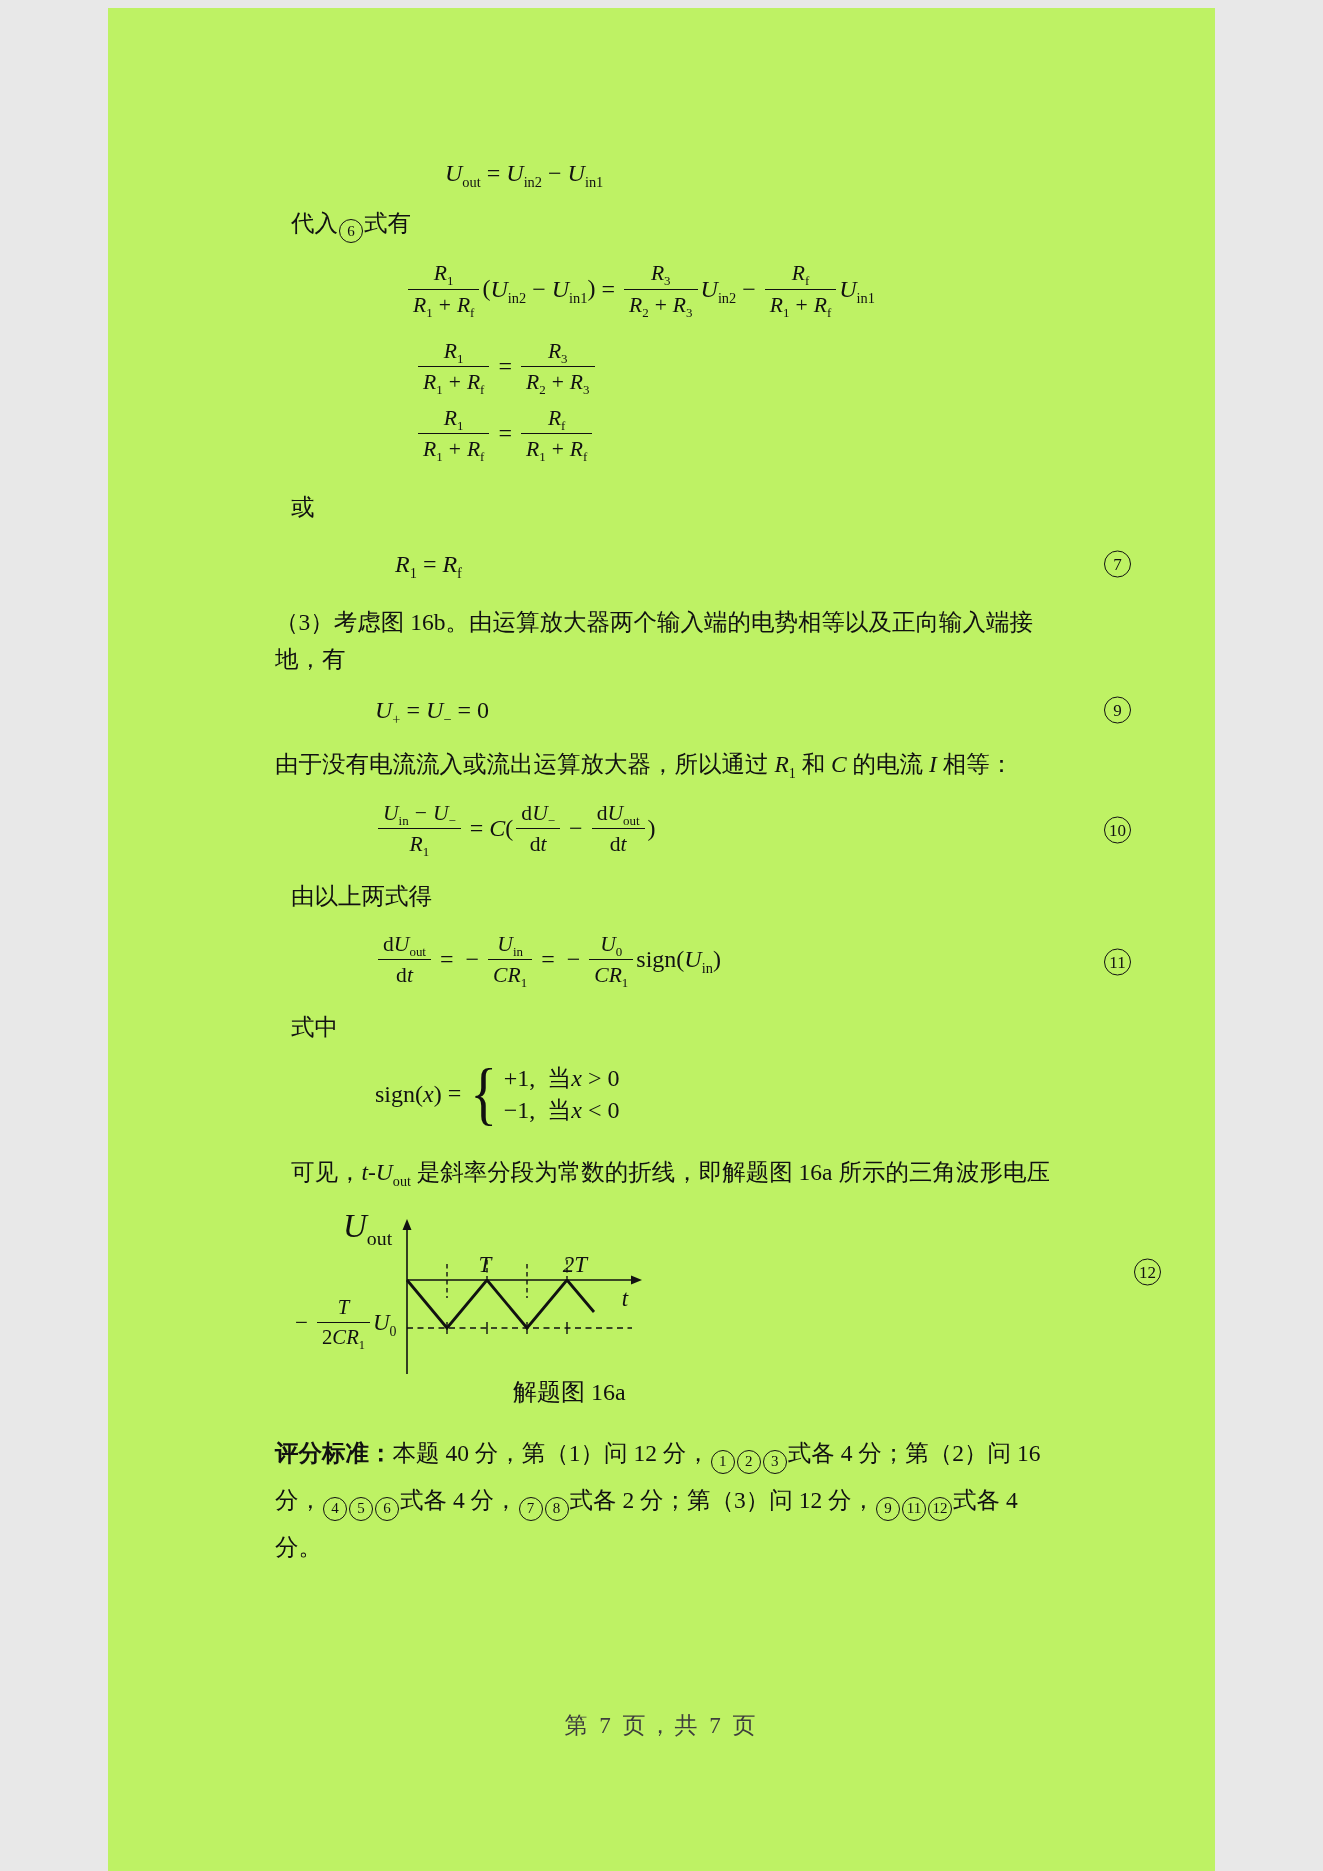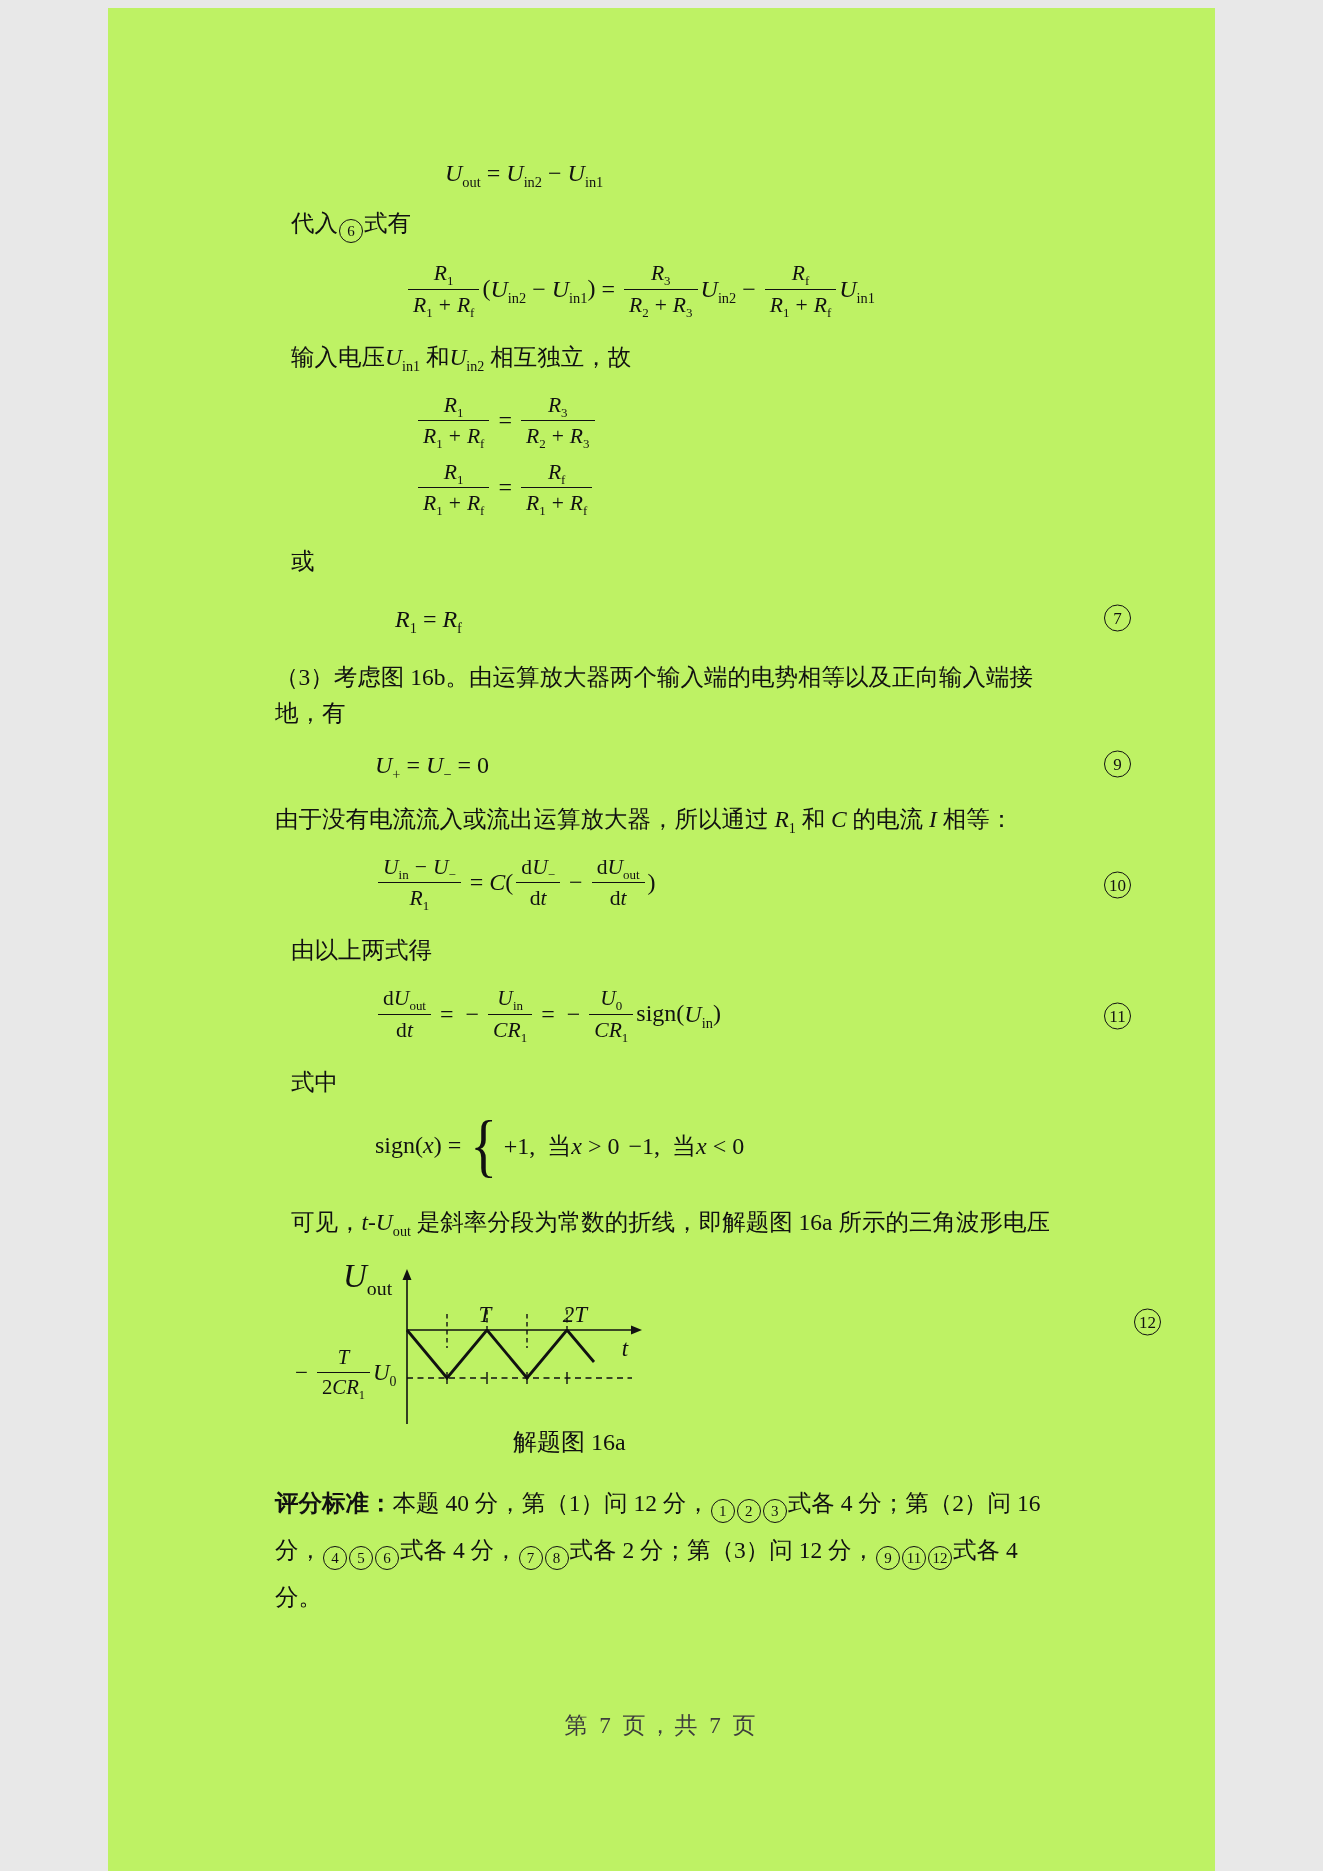--- a/index.html
+++ b/index.html
@@ -32,21 +32,21 @@
   .fd{display:block;padding:1px 5px 0 5px;white-space:pre;}
   .circ{display:inline-flex;align-items:center;justify-content:center;
         width:24px;height:24px;border:1.5px solid #111;border-radius:50%;
         font-size:15px;font-style:normal;font-weight:normal;
         vertical-align:-5px;margin:0 1px;flex:none;box-sizing:border-box;line-height:1;}
   .eqnum{position:absolute;left:828px;top:50%;transform:translateY(-50%);
          width:27px;height:27px;font-size:17px;}
   .cases{display:inline-flex;align-items:center;vertical-align:middle;transform:translateY(-2px);}
   .brace{font-size:70px;font-weight:200;line-height:0.85;margin-right:3px;font-style:normal;
          transform:scaleX(0.8);display:inline-block;}
-  .crows{display:inline-flex;flex-direction:row;gap:9px;text-align:left;}
+  .crows{display:inline-flex;flex-direction:column;text-align:left;}
   .crow{white-space:pre;}
   .fig{position:relative;height:214px;margin:8px 0 0 40px;}
   .fig-uout{position:absolute;left:28px;top:0;font-size:33px;}
   .fig-neg{position:absolute;left:-26px;top:88px;font-size:23px;}
   .fig-caption{position:absolute;left:198px;top:168px;font-size:24px;white-space:pre;}
   .fig-num{position:absolute;left:818px;top:64px;}
   .fig-svg{position:absolute;left:70px;top:8px;}
   .svg-label{font-family:"Liberation Serif","DejaVu Serif",serif;font-style:italic;font-size:23px;fill:#111;}
   .score{margin-top:8px;font-size:23.5px;line-height:2.0;max-width:1002px;white-space:pre-wrap;}
   .footer{position:absolute;left:0;right:0;top:1702px;text-align:center;
@@ -61,21 +61,20 @@
     <div class="eqrow">
       <span class="eq ind-a"><span class="it">U<sub>out</sub></span><span class="rm op">=</span><span class="it">U<sub>in2</sub></span><span class="rm op">−</span><span class="it">U<sub>in1</sub></span></span>
     </div>
 
     <div class="para p-ind"><span class="rm">代入</span><span class="circ">6</span><span class="rm">式有</span></div>
 
     <div class="eqrow">
       <span class="eq ind-b"><span class="frac"><span class="fn"><span class="it">R<sub>1</sub></span></span><span class="fd"><span class="it">R<sub>1</sub></span><span class="rm op">+</span><span class="it">R<sub>f</sub></span></span></span><span class="rm">(</span><span class="it">U<sub>in2</sub></span><span class="rm op">−</span><span class="it">U<sub>in1</sub></span><span class="rm">)</span><span class="rm op">=</span><span class="frac"><span class="fn"><span class="it">R<sub>3</sub></span></span><span class="fd"><span class="it">R<sub>2</sub></span><span class="rm op">+</span><span class="it">R<sub>3</sub></span></span></span><span class="it">U<sub>in2</sub></span><span class="rm op">−</span><span class="frac"><span class="fn"><span class="it">R<sub>f</sub></span></span><span class="fd"><span class="it">R<sub>1</sub></span><span class="rm op">+</span><span class="it">R<sub>f</sub></span></span></span><span class="it">U<sub>in1</sub></span></span>
     </div>
 
-    <div class="para p-ind"><span class="rm">输入电压</span><span class="it">U<sub>in1</sub></span><span class="rm"> 和</span><span class="it">U<sub>in2</sub></span><span class="rm"> 相互独立，故</span></div>
 
     <div class="eqrow" style="margin-bottom:8px;">
       <span class="eq ind-c"><span class="frac"><span class="fn"><span class="it">R<sub>1</sub></span></span><span class="fd"><span class="it">R<sub>1</sub></span><span class="rm op">+</span><span class="it">R<sub>f</sub></span></span></span><span class="rm op">=</span><span class="frac"><span class="fn"><span class="it">R<sub>3</sub></span></span><span class="fd"><span class="it">R<sub>2</sub></span><span class="rm op">+</span><span class="it">R<sub>3</sub></span></span></span></span>
     </div>
 
     <div class="eqrow" style="margin-bottom:24px;">
       <span class="eq ind-c"><span class="frac"><span class="fn"><span class="it">R<sub>1</sub></span></span><span class="fd"><span class="it">R<sub>1</sub></span><span class="rm op">+</span><span class="it">R<sub>f</sub></span></span></span><span class="rm op">=</span><span class="frac"><span class="fn"><span class="it">R<sub>f</sub></span></span><span class="fd"><span class="it">R<sub>1</sub></span><span class="rm op">+</span><span class="it">R<sub>f</sub></span></span></span></span>
     </div>
 
     <div class="para p-ind" style="margin-bottom:24px;"><span class="rm">或</span></div>

